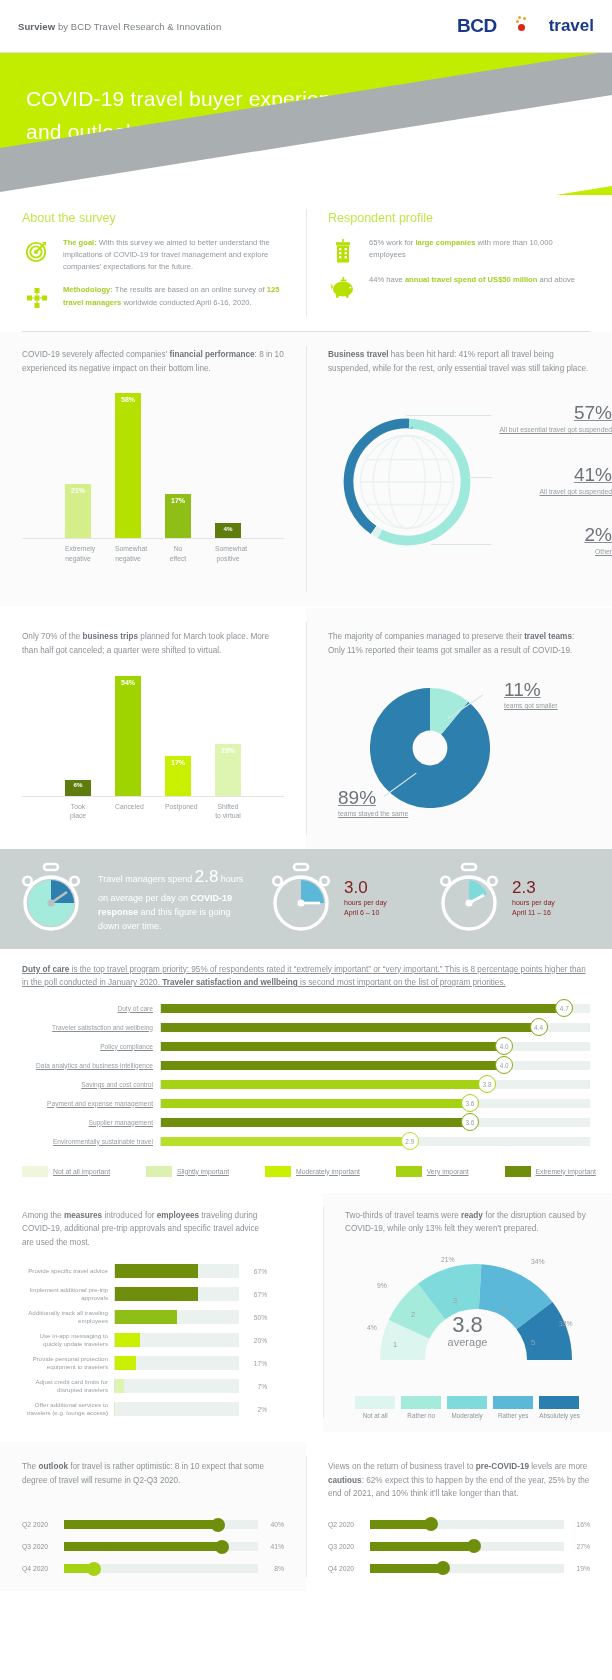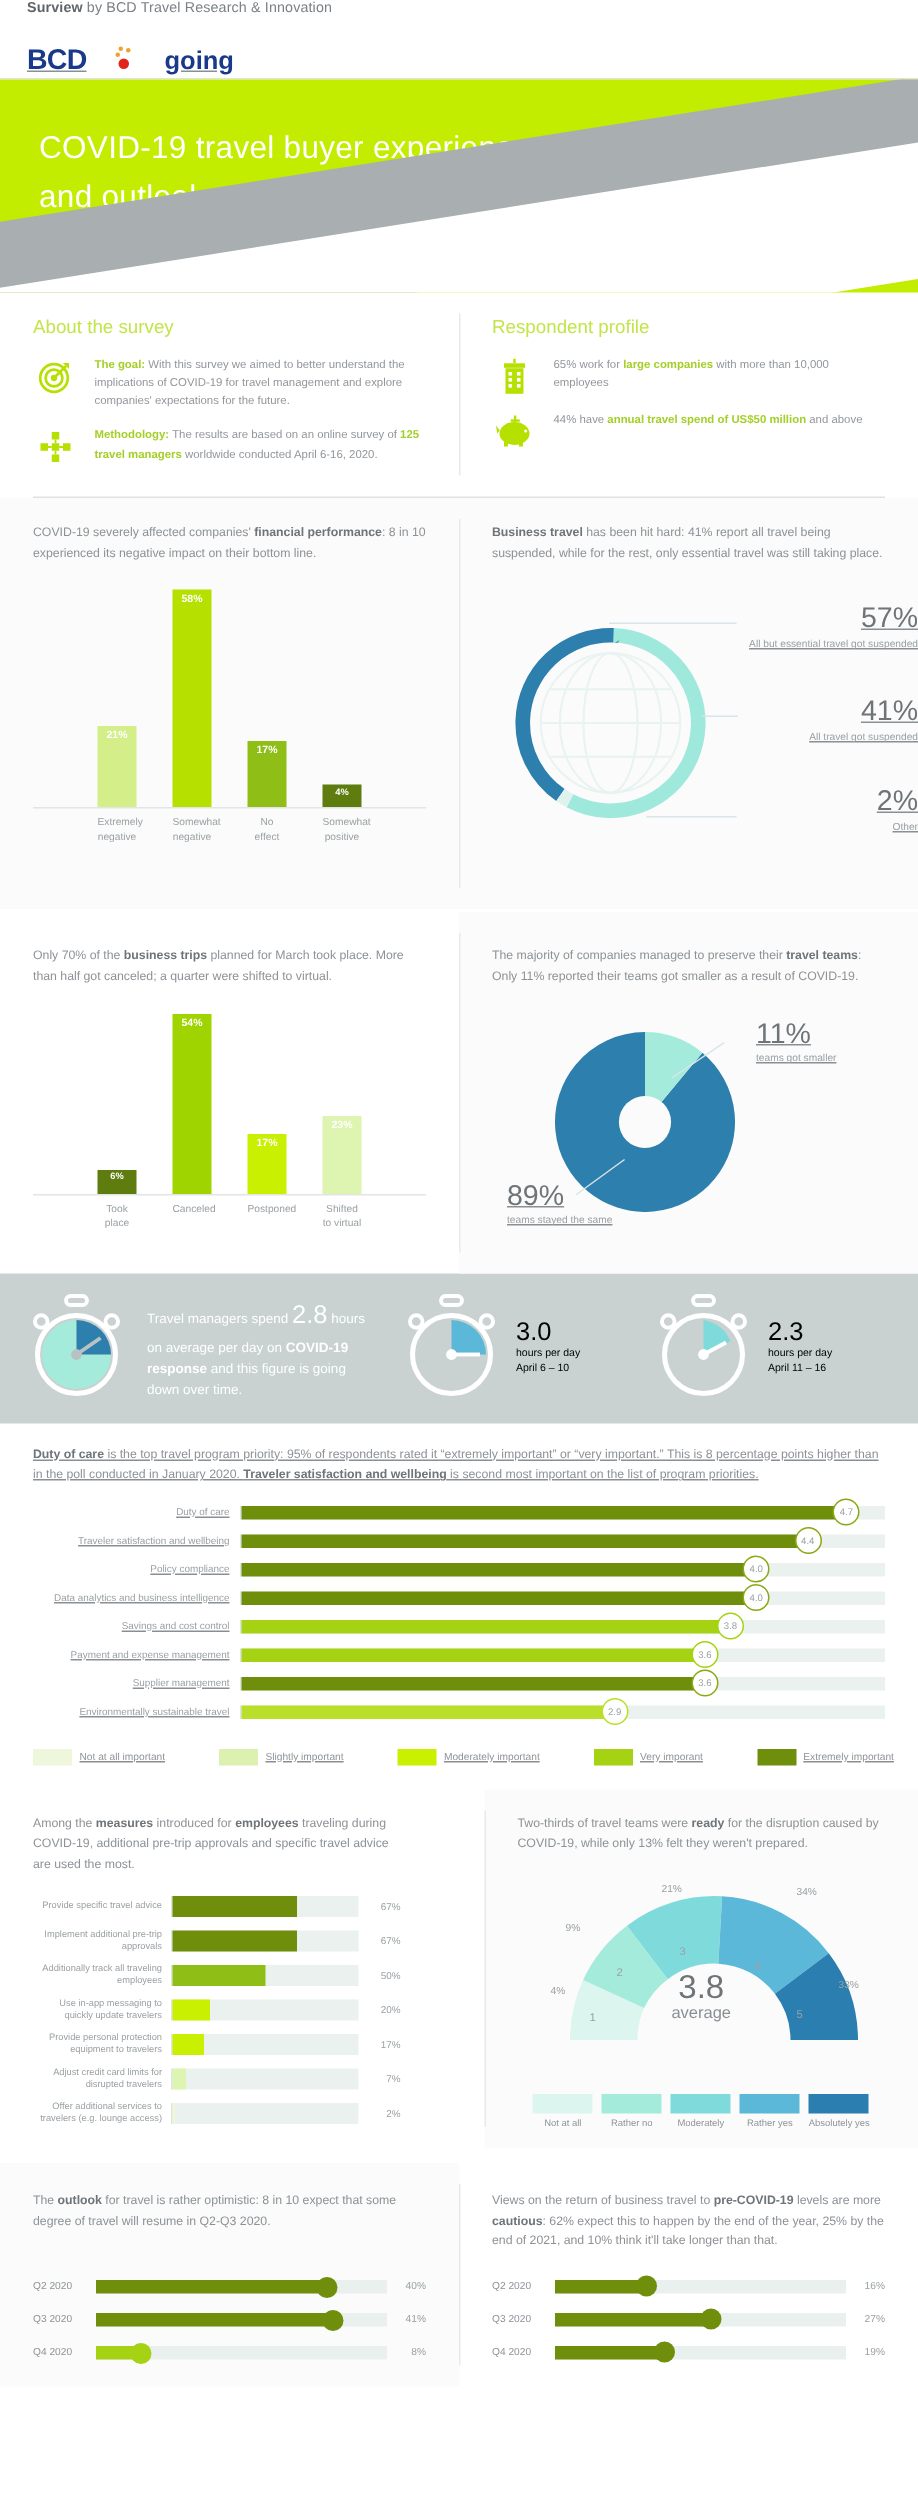--- a/index.html
+++ b/index.html
@@ -7,24 +7,24 @@
     width: 612px; height: 1680px;
     font-family: "Liberation Sans", sans-serif;
     background: #ffffff;
     color: #8a8f94;
     overflow: hidden;
     position: relative;
   }
   .page { width: 612px; height: 1680px; position: relative; }
 
   
-  .topbar { height: 52px; position: relative; padding: 0 18px; display: flex; justify-content: space-between; flex-direction: column; }
+  .topbar { height: 52px; position: relative; padding: 0 18px; display: flex; align-items: center; justify-content: space-between; }
   .topbar-text { font-size: 9.5px; color: #7b8085; letter-spacing: .1px; }
   .topbar-text b { color: #5f6469; font-weight: bold; }
-  .logo { display: flex; align-items: center; gap: 18px; text-decoration: underline; }
+  .logo { display: flex; align-items: center; gap: 18px; }
   .logo-bcd { font-size: 19px; font-weight: bold; color: #19398a; letter-spacing: -.5px; position: relative; }
   .logo-dots { position: relative; width: 16px; height: 20px; }
   .logo-dots i { position: absolute; border-radius: 50%; display: block; }
   .logo-travel { font-size: 17px; font-weight: bold; color: #19398a; }
 
   
   .hero { position: relative; height: 142px; background: #c2ed00; overflow: hidden; }
   .hero h1 { position: absolute; left: 26px; top: 30px; font-size: 21px; line-height: 1.55; color: #ffffff; font-weight: normal; letter-spacing: .2px; }
   .hero .swoosh { position: absolute; left: 0; bottom: -44px; width: 700px; height: 90px; background: #a9aeb0; transform: rotate(-9deg); transform-origin: left bottom; }
   .hero .swoosh2 { position: absolute; left: 0; bottom: -88px; width: 700px; height: 90px; background: #ffffff; transform: rotate(-9deg); transform-origin: left bottom; }
@@ -60,21 +60,21 @@
   .callout .sub { font-size: 6.8px; line-height: 1.35; color: #9aa0a4; margin-top: 1px; }
   .callout.left { text-align: left; }
   .leader { position: absolute; background: #d7e6e8; height: 1px; }
 
   
   .band { background: #c9d1d1; height: 100px; display: flex; align-items: center; padding: 0 14px; gap: 6px; }
   .watch { position: relative; width: 74px; height: 74px; flex: 0 0 74px; }
   .band-text { font-size: 9px; line-height: 1.6; color: #ffffff; }
   .band-text .big { font-size: 17px; }
   .band-text b { font-weight: bold; }
-  .wtext { color: #000000; }
+  .wtext { color: #7f1d1d; }
   .wtext .big { font-size: 17px; display: block; line-height: 1.1; }
   .wtext .sm { font-size: 7px; line-height: 1.45; display: block; }
 
   
   .hb-wrap { padding: 10px 22px 0 22px; }
   .hb-row { display: flex; align-items: center; height: 17px; margin-bottom: 2px; }
   .hb-label { width: 138px; text-align: right; font-size: 6.6px; color: #9aa0a4; padding-right: 7px; flex: 0 0 138px; }
   .hb-track { flex: 1; background: #eaf1ef; height: 9px; position: relative; border-left: 1px solid #dfe3e2; }
   .hb-fill { height: 9px; position: relative; }
   .hb-bubble { position: absolute; right: -9px; top: -4.5px; width: 18px; height: 18px; border-radius: 50%; background: #ffffff; border: 1.2px solid #8aa814; display: flex; align-items: center; justify-content: center; font-size: 6.4px; color: #9aa0a4; }
@@ -121,21 +121,21 @@
       <b>Surview</b><span> by BCD Travel Research &amp; Innovation</span>
     </div>
     <div class="logo">
       <span class="logo-bcd">BCD</span>
       <span class="logo-dots">
         <i style="width:3px;height:3px;background:#f0a030;left:3px;top:0px;"></i>
         <i style="width:3px;height:3px;background:#f0a030;left:8px;top:1px;"></i>
         <i style="width:3px;height:3px;background:#f0a030;left:1px;top:4px;"></i>
         <i style="width:7px;height:7px;background:#e2231a;left:3px;top:8px;"></i>
       </span>
-      <span class="logo-travel">going</span>
+      <span class="logo-travel">travel</span>
     </div>
   </div>
   <div style="height:1px;background:#dfe2e1;"></div>
 
   <div class="hero">
     <h1>
       <span>COVID-19 travel buyer experience</span><br>
       <span>and outlook</span>
     </h1>
     <div class="swoosh"></div>

